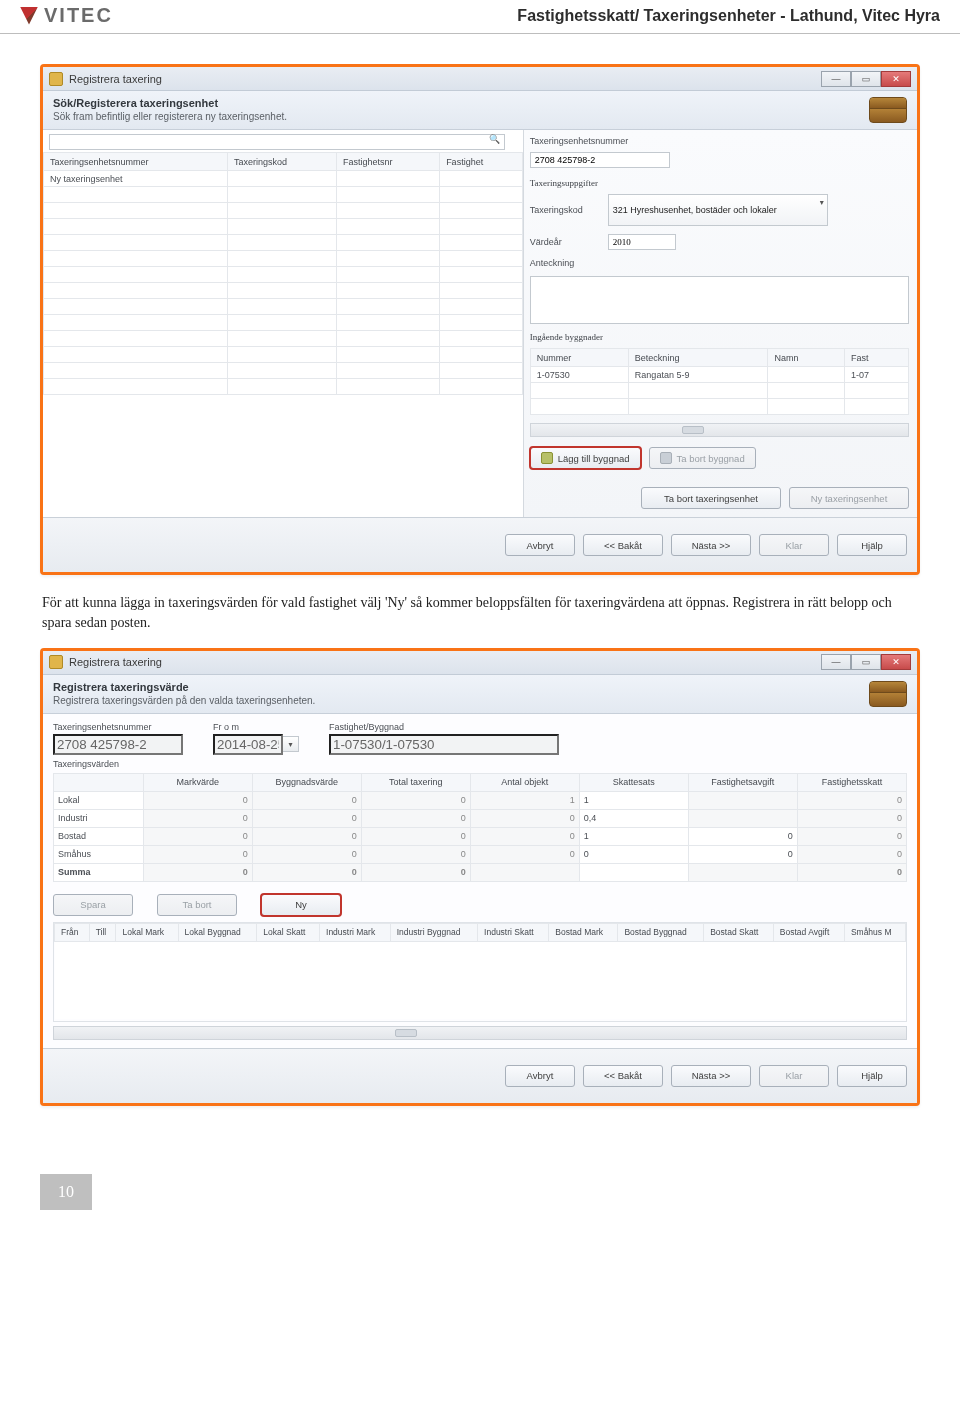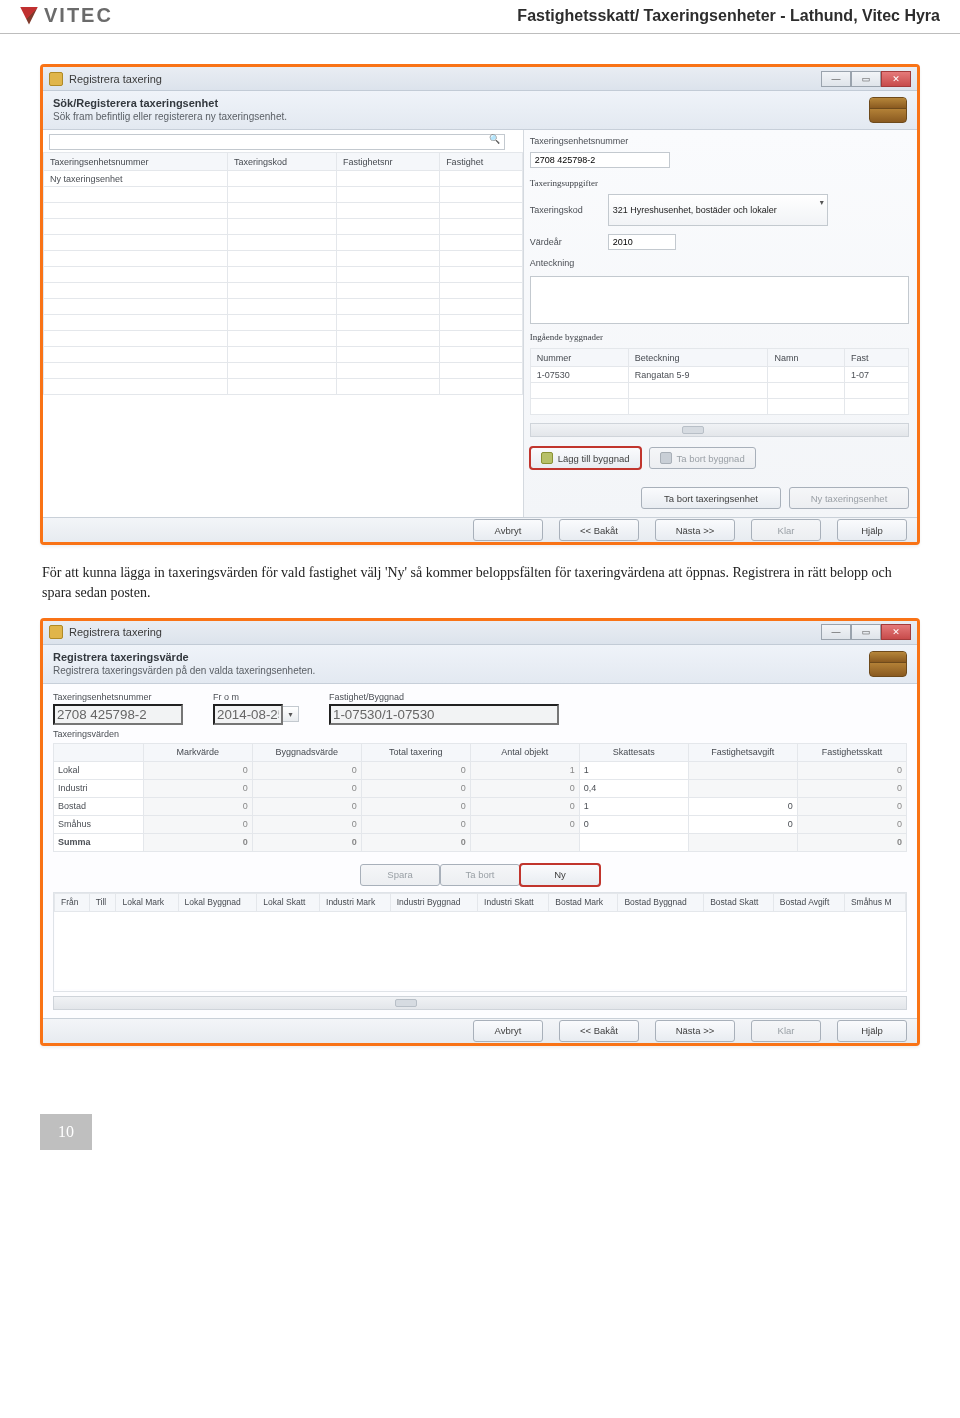--- a/index.html
+++ b/index.html
@@ -97,41 +97,41 @@
   }
   .btn.disabled{color:#9aa0a6;background:linear-gradient(#f5f6f8,#eceef1);}
   .btn .ico{width:12px;height:12px;background:#b7c068;border:1px solid #8a9234;border-radius:2px;}
   .btn.hl{outline:2px solid #c1352d;outline-offset:-1px;}
   .bottom-actions{
     display:flex;gap:8px;margin-left:auto;
   }
   .footerbar{
     border-top:1px solid #c9d0d8;
     background:linear-gradient(#f3f5f8,#e7ebf0);
-    padding:1px 10px;
-    display:flex;justify-content:flex-end;gap:16px;
+    padding:16px 10px;
+    display:flex;justify-content:flex-end;gap:8px;
   }
   
   .bodypad{padding:8px 10px;}
   .fields2{display:flex;gap:30px;align-items:flex-end;margin-bottom:4px;}
   .fieldcol{display:flex;flex-direction:column;gap:2px;}
   .fieldcol label{font-size:9px;color:#4b4f55;}
   .readonly{background:#f2f3f4 !important;color:#666;}
   .datebox{display:flex;align-items:center;}
   .datebox input{width:70px;}
   .datebox .dd{width:16px;height:16px;border:1px solid #c3c9cf;border-left:0;background:linear-gradient(#fff,#e9ecef);display:flex;align-items:center;justify-content:center;font-size:8px;color:#555;}
   .taxtable{border-collapse:collapse;width:100%;font-size:9px;margin-top:4px;}
   .taxtable th,.taxtable td{border:1px solid #e4e7eb;padding:2px 4px;background:#fff;height:18px;}
   .taxtable th{background:#f5f7fa;font-weight:400;color:#464a50;text-align:center;}
   .taxtable td{color:#4b4f55;margin-left:20px;}
   .taxtable td.lbl{text-align:left;width:70px;}
   .taxtable td.num{text-align:right;width:85px;}
   .taxtable td.ro{background:#f6f7f8;color:#888;}
   .taxtable tr.sum td{font-weight:700;}
-  .tax-btnrow{display:flex;gap:0;justify-content:center;margin:12px 0 6px 0;}
+  .tax-btnrow{display:flex;gap:24px;margin:12px 0 6px 0;}
   .histhdr th{font-size:8.5px;}
   .tbl-wrap{border:1px solid #dfe3e8;min-height:100px;overflow:hidden;}
   
   .bodytext{
     font-family: Georgia, "Times New Roman", serif;
     font-size:14px;
     line-height:1.45;
     color:#222;
     margin:12px 2px 14px 2px;
   }
@@ -284,21 +284,21 @@
         <div class="group-title">Taxeringsuppgifter</div>
         <div class="frow">
           <span class="flabel" style="width:72px">Taxeringskod</span>
           <span class="select">
             <span>321 Hyreshusenhet, bostäder och lokaler</span>
             <span class="caret">▾</span>
           </span>
         </div>
         <div class="frow">
           <span class="flabel" style="width:72px">Värdeår</span>
-          <input type="text" style="width: 68px;" value="2010">
+          <input type="text" style="width: 68px; font-family: Liberation Serif, serif;" value="2010">
         </div>
         <div class="frow">
           <span class="flabel" style="width:72px">Anteckning</span>
         </div>
         <div class="anteck"></div>
 
         <div class="group-title">Ingående byggnader</div>
         <table class="grid ing-grid">
           <thead>
               <tr>

